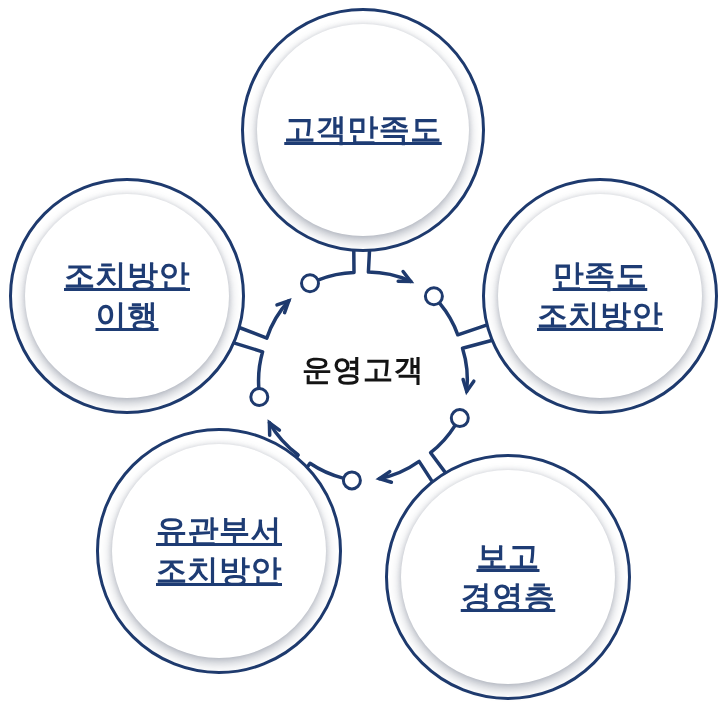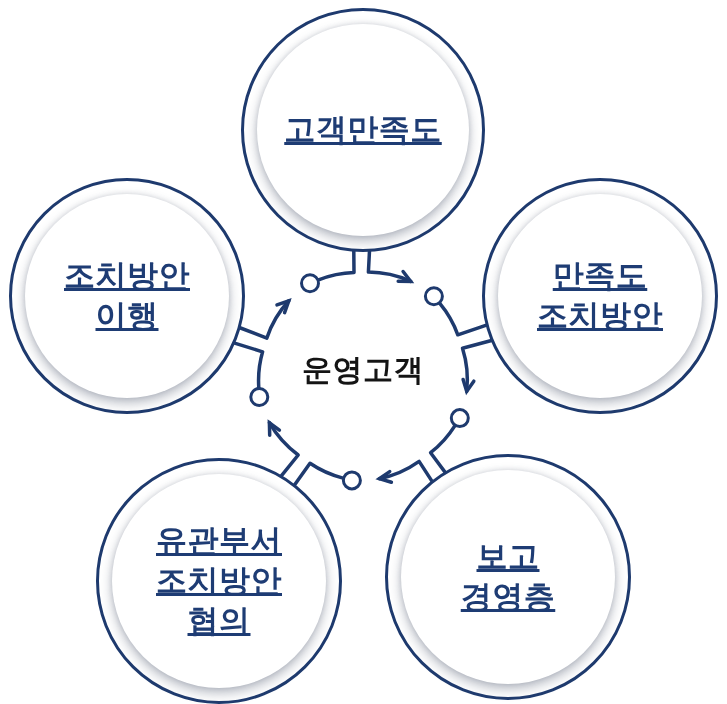--- a/index.html
+++ b/index.html
@@ -38,21 +38,21 @@
     font-size: 31px; font-weight: 700; line-height: 40px;
     text-align: center; letter-spacing: 0.5px;
     white-space: nowrap;
     text-decoration: underline;
   }
 
   
   .pos-measurement    { left: 241px; top: 8px;   width: 244px; height: 244px; }
   .pos-analysis       { left: 482px; top: 178px; width: 236px; height: 236px; }
   .pos-report         { left: 385px; top: 454px; width: 246px; height: 246px; }
-  .pos-consultation   { left: 96px;  top: 458px; width: 246px; height: 246px; }
+  .pos-consultation   { left: 96px;  top: 428px; width: 246px; height: 246px; }
   .pos-implementation { left: 9px;   top: 178px; width: 236px; height: 236px; }
 
   #center-label {
     position: absolute; z-index: 3;
     left: 363px; top: 369px;
     transform: translate(-50%, -50%);
     display: flex; flex-direction: column; align-items: center;
     color: var(--center-text);
     font-size: 30px; font-weight: 800; line-height: 41px;
     letter-spacing: 0.5px; text-align: center; white-space: nowrap; gap: 12px;
@@ -105,21 +105,20 @@
         <span>경영층</span>
       </div>
     </div>
   </div>
 
   <div class="step-circle pos-consultation">
     <div class="step-inner">
       <div class="step-label">
         <span>유관부서</span>
         <span>조치방안</span>
-        <span>협의</span>
       </div>
     </div>
   </div>
 
   <div class="step-circle pos-implementation">
     <div class="step-inner">
       <div class="step-label">
         <span>조치방안</span>
         <span>이행</span>
       </div>

